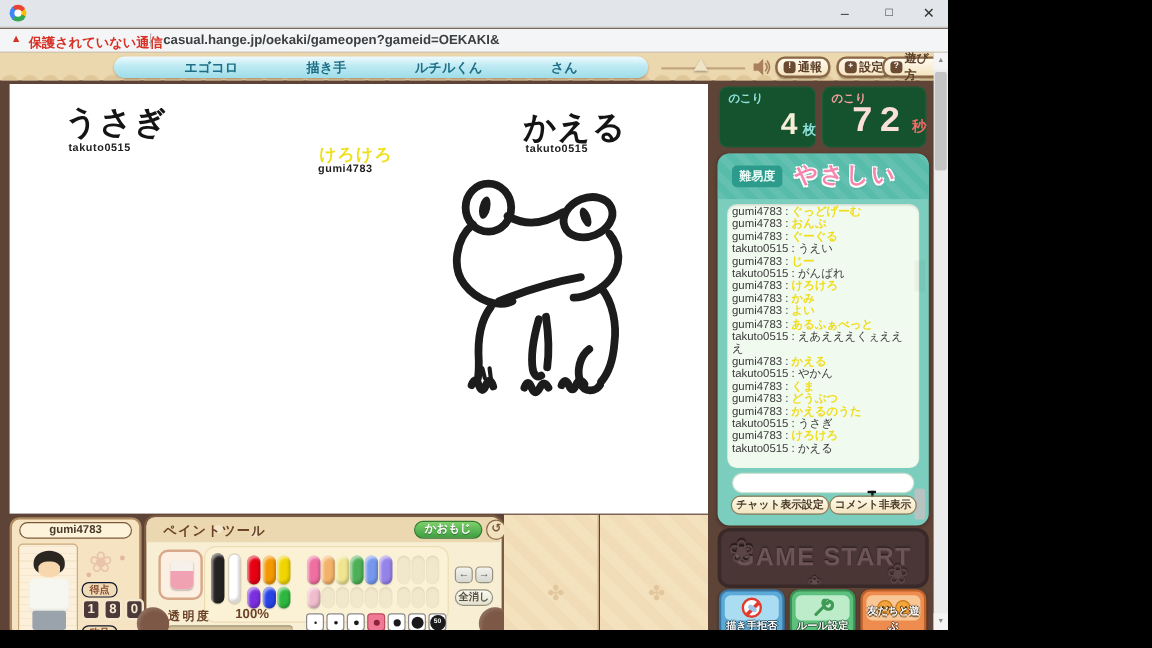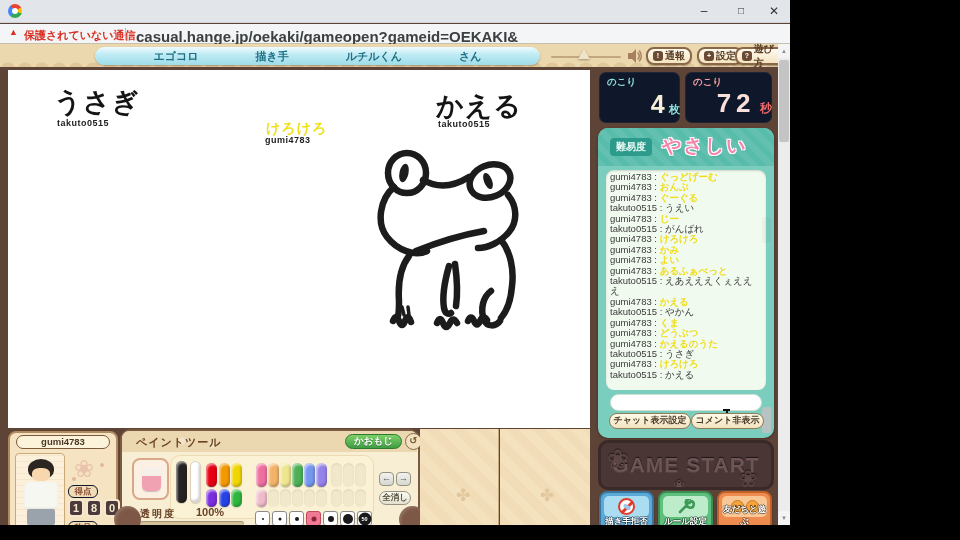--- a/index.html
+++ b/index.html
@@ -12,21 +12,21 @@
   .favicon{position:absolute;left:8px;top:4px;width:14px;height:14px;border-radius:50%;
     background:conic-gradient(from -40deg,#ea4335 0 100deg,#fbbc05 100deg 150deg,#34a853 150deg 260deg,#4285f4 260deg 360deg);}
   .favicon:after{content:"";position:absolute;left:4px;top:4px;width:6px;height:6px;background:#fff;border-radius:50%;}
   .title-text{position:absolute;left:29px;top:5px;font-size:11px;color:#27292c;white-space:nowrap;}
   .winbtn{position:absolute;top:0;width:32px;height:23px;text-align:center;line-height:22px;font-size:12px;color:#333;}
   .win-min{left:688px;} .win-max{left:725px;font-size:10px;} .win-close{left:758px;}
   .urlbar{position:absolute;left:0;top:24px;width:790px;height:20px;background:#f4f5f6;border-bottom:1px solid #c8bfae;}
   .warn-tri{position:absolute;left:9px;top:3px;font-size:9px;color:#d93025;}
   .warn-text{position:absolute;left:24px;top:4px;font-size:11px;color:#d93025;font-weight:bold;}
   .url-sep{position:absolute;left:124px;top:2px;font-size:12px;color:#b5b5b5;}
-  .url-text{position:absolute;left:136px;top:4px;font-size:15px;color:#3c4043;font-weight:bold;}
+  .url-text{position:absolute;left:136px;top:4px;font-size:11px;color:#3c4043;font-weight:bold;}
 
   
   .pagescroll{position:absolute;left:778px;top:44px;width:12px;height:481px;background:#ececec;}
   .scroll-arrow{position:absolute;left:0;width:12px;height:14px;font-size:6px;color:#8a8a8a;text-align:center;line-height:14px;background:#f4f4f4;}
   .scroll-up{top:0;} .scroll-down{bottom:0;}
   .page-thumb{position:absolute;left:1px;top:16px;width:10px;height:82px;background:#c4c4c4;border-radius:2px;}
 
   
   .topstrip{position:absolute;left:0;top:44px;width:778px;height:23px;background:#ecd8ae;
     background-image:radial-gradient(circle at 8px 26px,#e0c79a 7px,transparent 8px);background-size:17px 24px;}
@@ -48,27 +48,27 @@
   .ans-author{position:absolute;font-size:9px;font-weight:bold;color:#222;letter-spacing:0.5px;}
   .w-usagi{left:46px;top:14px;font-size:27px;}
   .a-usagi{left:49px;top:48px;}
   .w-kero{left:258px;top:50px;font-size:14px;color:#eee11c;}
   .a-kero{left:257px;top:65px;}
   .w-kaeru{left:428px;top:18px;font-size:27px;}
   .a-kaeru{left:430px;top:49px;}
   .frog-svg{position:absolute;left:363px;top:70px;}
 
   
-  .counter{position:absolute;top:72px;height:51px;background:#0f172a;border-radius:7px;box-shadow:inset 0 0 0 1px rgba(255,255,255,.06);}
+  .counter{position:absolute;top:72px;height:51px;background:#14532d;border-radius:7px;box-shadow:inset 0 0 0 1px rgba(255,255,255,.06);}
   .c-cards{left:599px;width:81px;} .c-time{left:685px;width:87px;}
   .cnt-label{position:absolute;left:8px;top:4px;font-size:9.5px;font-weight:bold;}
   .cnt-val{position:absolute;bottom:4px;width:100%;text-align:right;font-weight:bold;}
   .c-cards .cnt-label{color:#8fe0db;} .c-time .cnt-label{color:#f7a0a0;}
   .num-cards{font-size:25px;color:#f6eed6;} .unit-cards{font-size:11px;color:#8fe0db;}
-  .num-time{font-size:26px;color:#fbdfdb;letter-spacing:5px;} .unit-time{font-size:12px;color:#ef6a6a;letter-spacing:0;}
+  .num-time{font-size:30px;color:#fbdfdb;letter-spacing:5px;font-family:Liberation Mono, monospace;} .unit-time{font-size:12px;color:#ef6a6a;letter-spacing:0;}
 
   
   .teal{position:absolute;left:598px;top:128px;width:176px;height:310px;background:#7bcdbd;border-radius:10px;box-shadow:0 1px 3px rgba(0,0,0,.3);}
   .teal-head{position:absolute;left:0;top:0;width:176px;height:38px;border-radius:10px 10px 0 0;background:#58bcab;
     background-image:repeating-linear-gradient(45deg,rgba(255,255,255,.07) 0 6px,transparent 6px 12px);}
   .diff-label{position:absolute;left:12px;top:10px;background:#2d9b8b;color:#eafaf6;font-size:10px;font-weight:bold;padding:2px 6px;border-radius:4px;}
   .diff-value{position:absolute;left:64px;top:5px;font-size:19px;font-weight:bold;color:#f585ac;letter-spacing:2px;
     text-shadow:-1px -1px 0 #fff,1px -1px 0 #fff,-1px 1px 0 #fff,1px 1px 0 #fff,0 2px 2px rgba(0,0,0,.15);}
   .chatbox{position:absolute;left:8px;top:42px;width:160px;height:220px;background:#f1faef;border-radius:8px;padding:2px 4px;overflow:hidden;box-shadow:inset 0 1px 2px rgba(0,0,0,.15);}
   .chat-line{font-size:9.5px;line-height:10.4px;color:#3a3a3a;word-break:break-all;}

